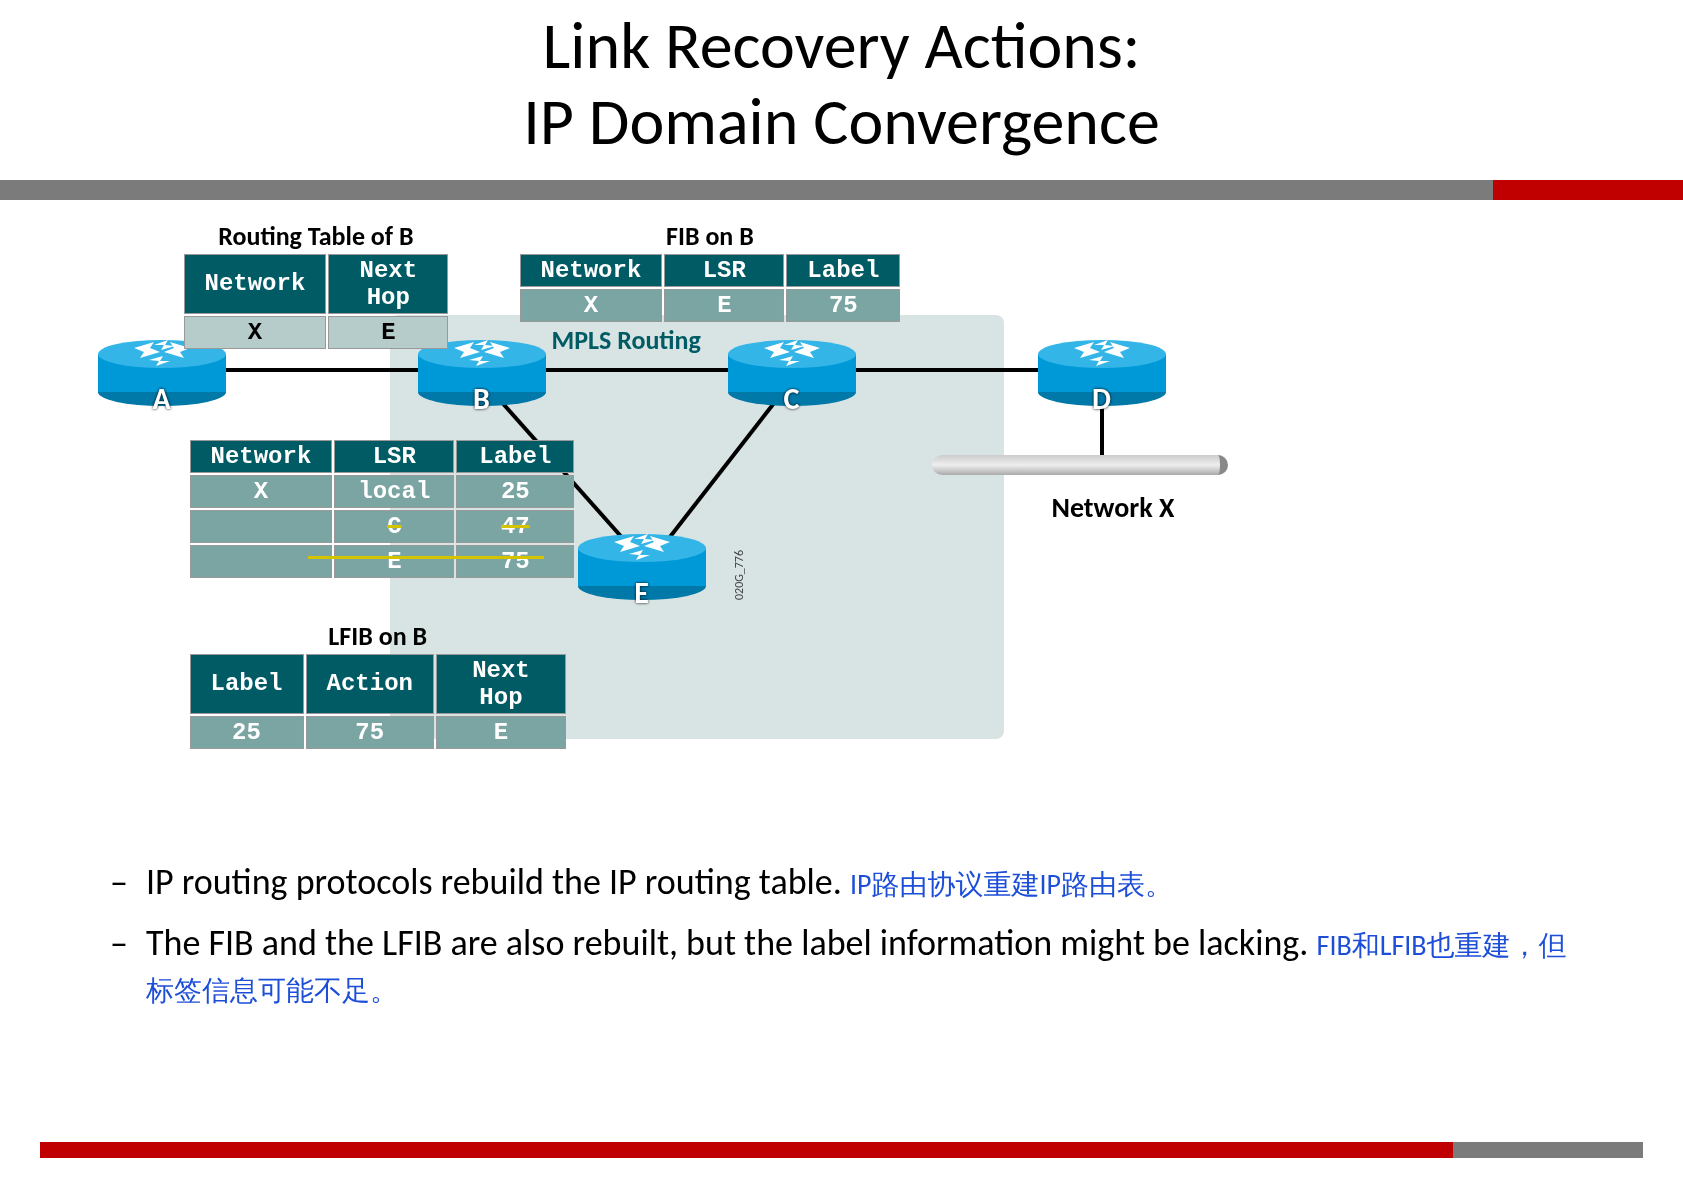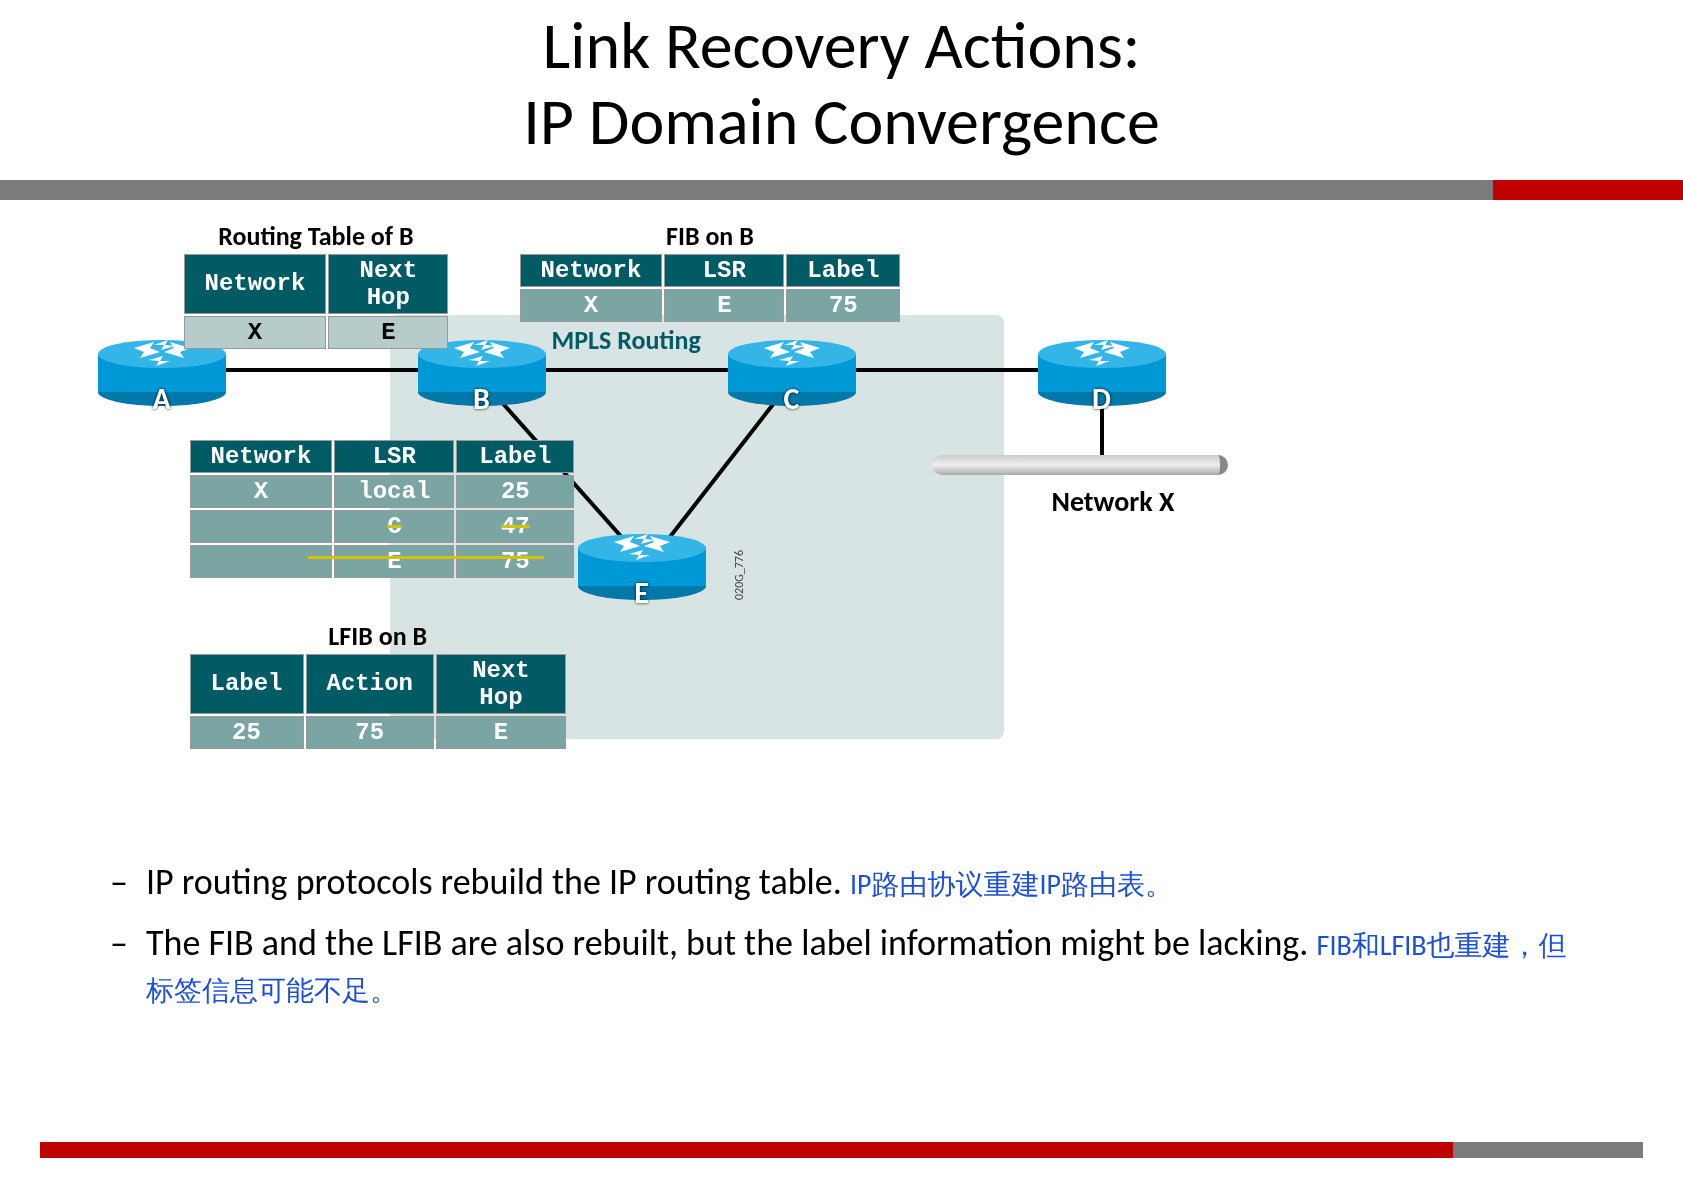--- a/index.html
+++ b/index.html
@@ -19,21 +19,21 @@
   .router svg { width: 100%; height: 100%; }
   .router-label { position: absolute; width: 136px; text-align: center; font-size: 30px; font-weight: bold; color: #fff; text-shadow: 0 0 3px #000; top: 48px; }
   .link { stroke: #000; stroke-width: 4; }
   .table { position: absolute; border-collapse: collapse; font-size: 24px; }
   .table-title { text-align: center; font-weight: bold; font-size: 26px; color: #000; }
   .thead { background: #005b64; color: #fff; font-weight: bold; }
   .trow { background: #7aa5a3; color: #fff; font-weight: bold; }
   .trow-light { background: #b6ccca; color: #000; font-weight: bold; }
   .cell { padding: 2px 20px; text-align: center; border: 1px solid #999; font-family: Liberation Mono, monospace; }
   .strike-line { position: absolute; height: 3px; background: #d4c400; }
-  .netx { position: absolute; left: 1000px; top: 264px; font-size: 28px; font-weight: bold; color: #000; }
+  .netx { position: absolute; left: 1000px; top: 270px; font-size: 28px; font-weight: bold; color: #000; }
   .bus { position: absolute; left: 880px; top: 235px; width: 296px; height: 20px; background: linear-gradient(to bottom, #ccc, #eee, #aaa); border-radius: 10px; border-right: 8px solid #888; }
   .bullets { margin: 20px 90px 0 110px; font-size: 36px; line-height: 1.25; }
   .bullets .dash { display: flex; margin-bottom: 16px; }
   .bullets .dash-mark { margin-right: 18px; }
   .bullets .sub { font-size: 28px; color: #1d4ed8; }
   .footer { position: absolute; bottom: 40px; left: 0; right: 0; display: flex; height: 16px; }
   .footer .red { background: #c00000; flex: 1; margin-left: 40px; }
   .footer .grey { background: #7b7b7b; width: 190px; margin-right: 40px; }
   .imgid { position: absolute; font-size: 12px; color: #444; transform: rotate(-90deg); transform-origin: left top; }
 </style>

